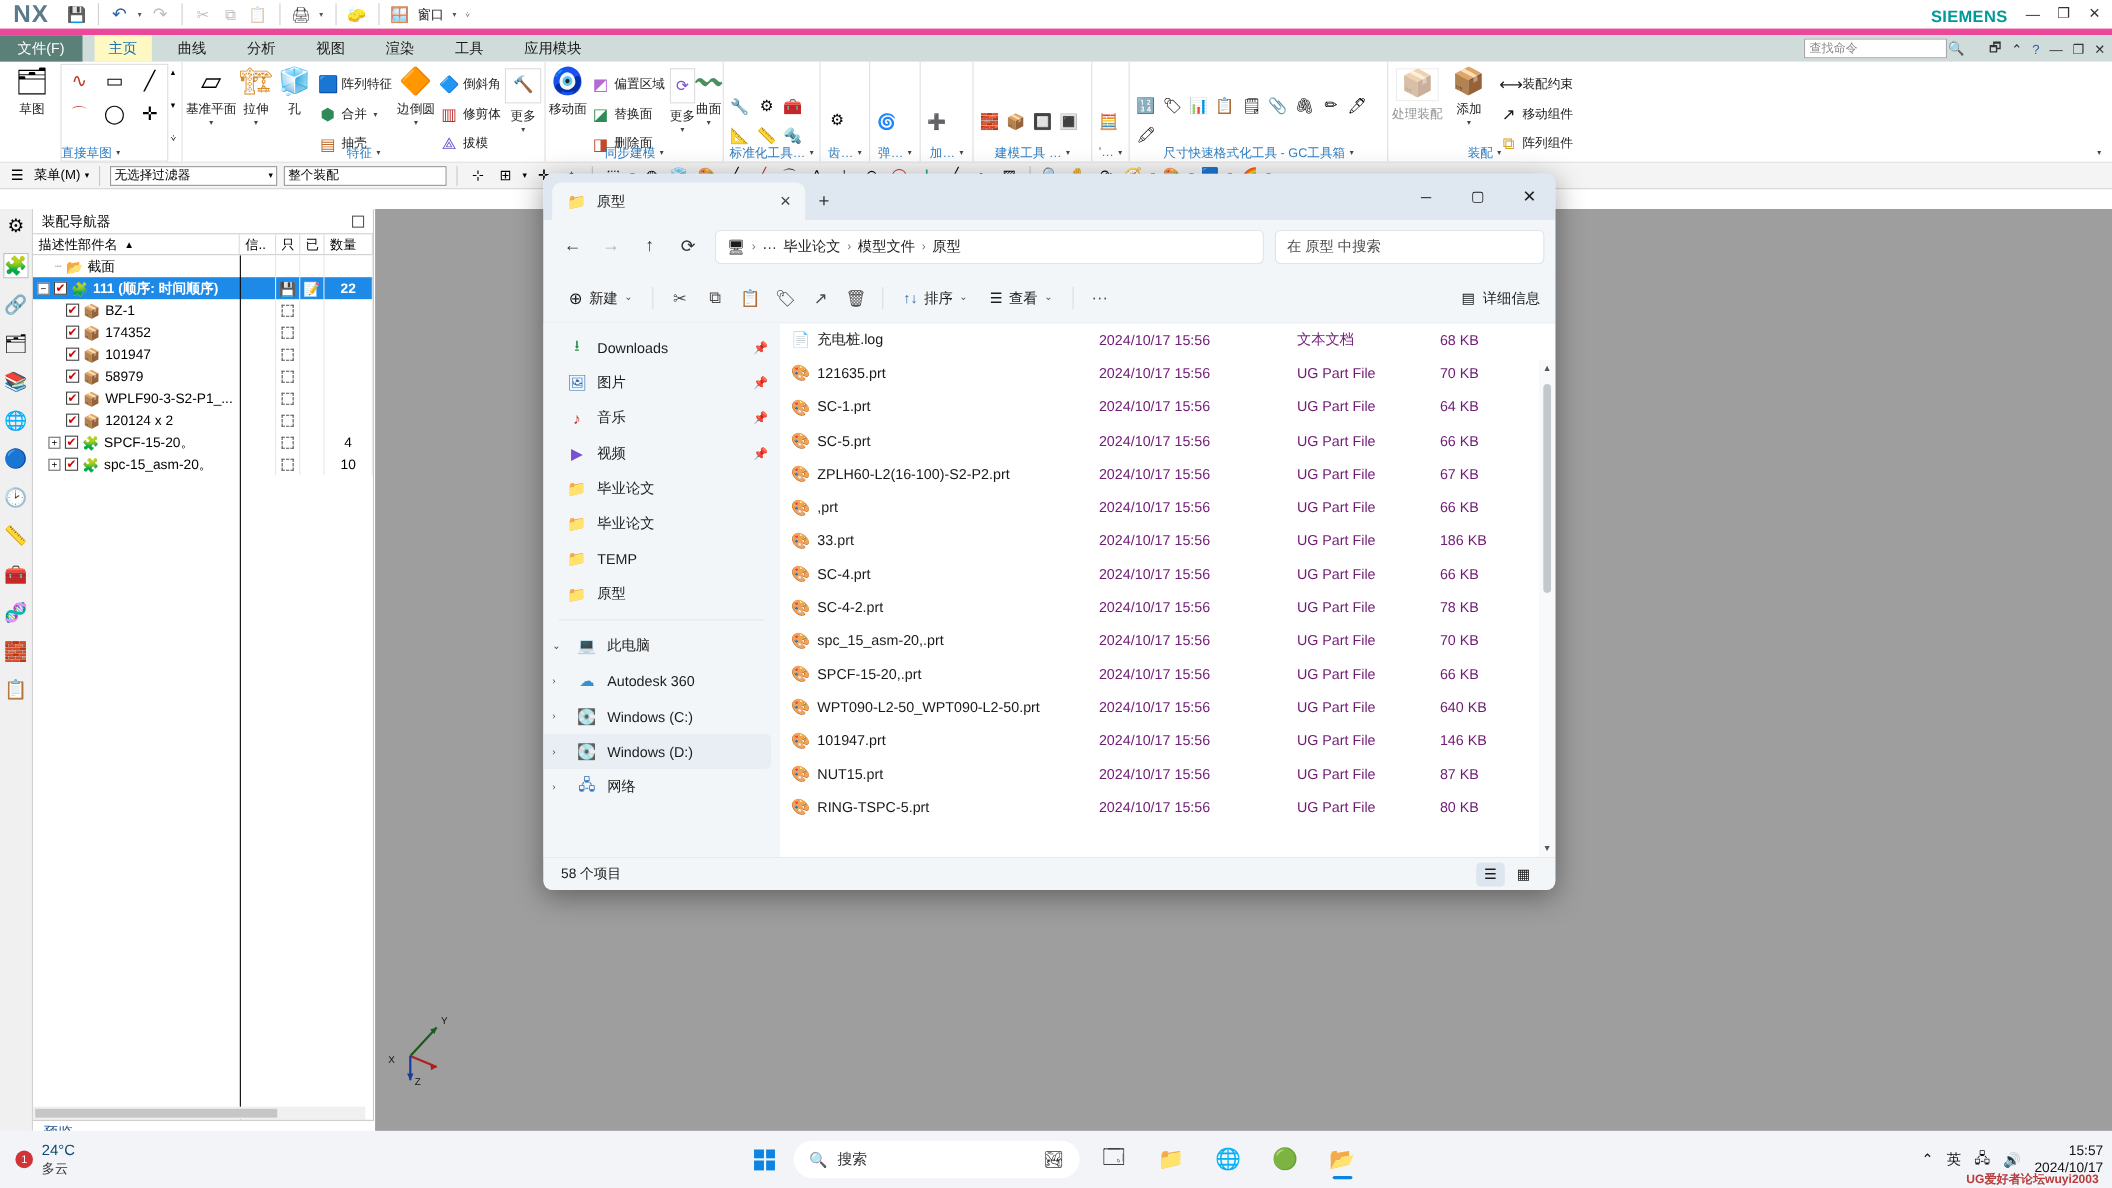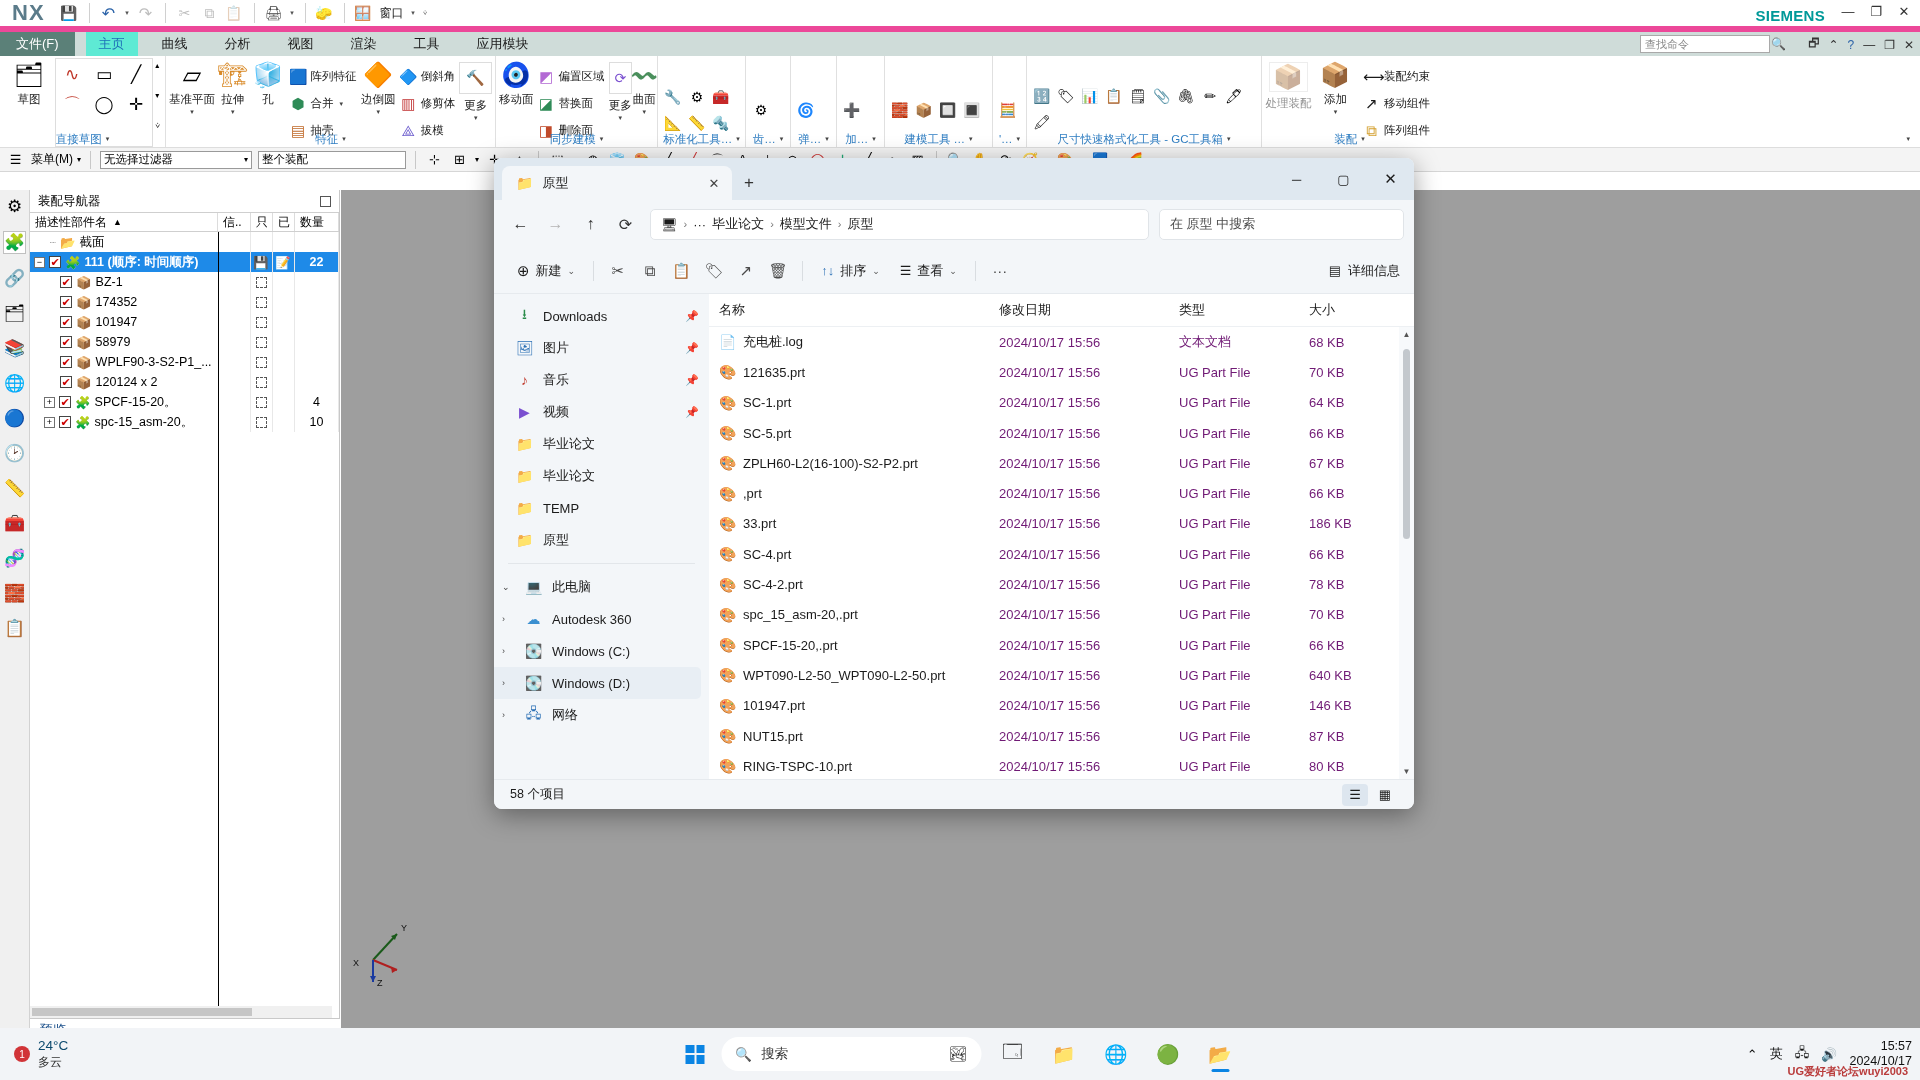--- a/index.html
+++ b/index.html
@@ -36,21 +36,21 @@
     position:absolute; right:95px; top:7px; color:#009999; font-weight:bold;
     font-size:15px; letter-spacing:.3px;
   }
   .winctl { position:absolute; right:8px; top:4px; display:flex; gap:12px; align-items:center; }
   .winctl span { font-size:13px; color:#333; width:16px; text-align:center; }
 
   
   .nx-tabs { height:24px; background:#cfdcd9; display:flex; align-items:stretch; font-size:13px; position:relative;gap:11px;}
   .nx-tab { padding:0 13px; display:flex; align-items:center; color:#1a1a1a; }
   .nx-tab.file { background:#5b8078; color:#fff; padding:0 16px; }
-  .nx-tab.active { background:#5eead4; color:#1e6fb8; }
+  .nx-tab.active { background:#fef9c3; color:#1e6fb8; }
   .nx-search {
     position:absolute; right:150px; top:3px; width:130px; height:18px;
     background:#fff; border:1px solid #a9a9a9; font-size:11px; color:#888;
     padding:0 4px; line-height:16px;
   }
   .nx-search-icon { position:absolute; right:134px; top:5px; font-size:12px; color:#3a6ea5; }
   .nx-tabs-right { position:absolute; right:6px; top:2px; display:flex; gap:9px; align-items:center; color:#333; font-size:12px;}
 
   
   .ribbon { height:92px; background:#fff; display:flex; align-items:stretch; border-bottom:1px solid #ddd; overflow:hidden;}
@@ -907,26 +907,20 @@
         <span>Windows (D:)</span>
       </div>
       <div class="sd-item" style="padding-left:8px">
         <span class="sd-chev" style="margin-left:0">›</span>
         <span class="sd-ico" style="color:#2a6fb5">🖧</span>
         <span>网络</span>
       </div>
     </div>
 
     <div class="ex-main">
-      <div class="fl-head">
-        <div class="h-name">名称</div>
-        <div class="h-date">修改日期</div>
-        <div class="h-type">类型</div>
-        <div class="h-size">大小</div>
-      </div>
       <div class="fl-rows">
 
         <div class="fl-row">
           <div class="h-name">
               <span class="fl-ico">📄</span>
               <span>充电桩.log</span>
             </div>
           <div class="h-date fl-date">2024/10/17 15:56</div>
           <div class="h-type fl-type">文本文档</div>
           <div class="h-size fl-size">68 KB</div>
@@ -1058,21 +1052,21 @@
               <span>NUT15.prt</span>
             </div>
           <div class="h-date fl-date">2024/10/17 15:56</div>
           <div class="h-type fl-type">UG Part File</div>
           <div class="h-size fl-size">87 KB</div>
         </div>
 
         <div class="fl-row">
           <div class="h-name">
               <span class="fl-ico">🎨</span>
-              <span>RING-TSPC-10.prt</span>
+              <span>RING-TSPC-5.prt</span>
             </div>
           <div class="h-date fl-date">2024/10/17 15:56</div>
           <div class="h-type fl-type">UG Part File</div>
           <div class="h-size fl-size">80 KB</div>
         </div>
 
       </div>
       <div class="ex-scroll">
         <span class="a">▲</span>
         <div class="thumb"></div>

